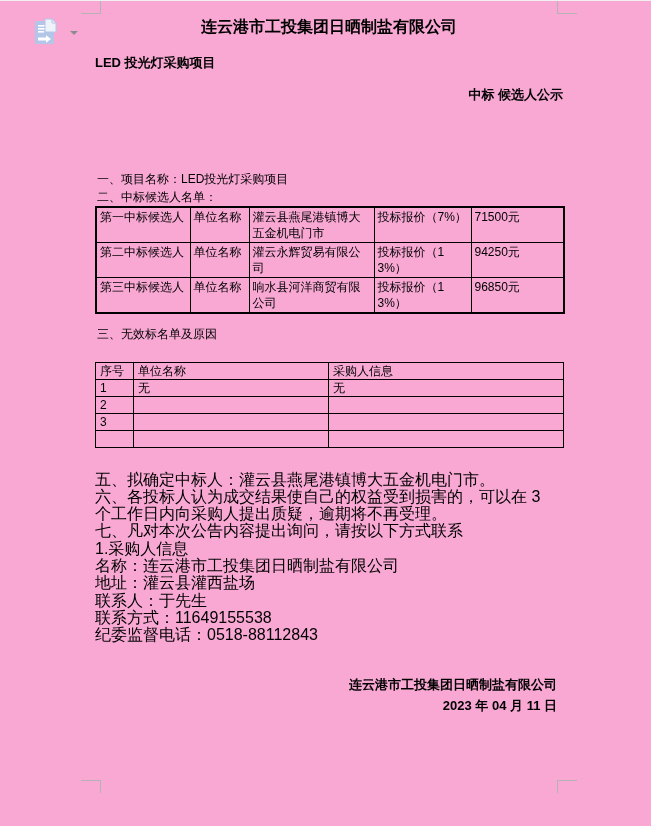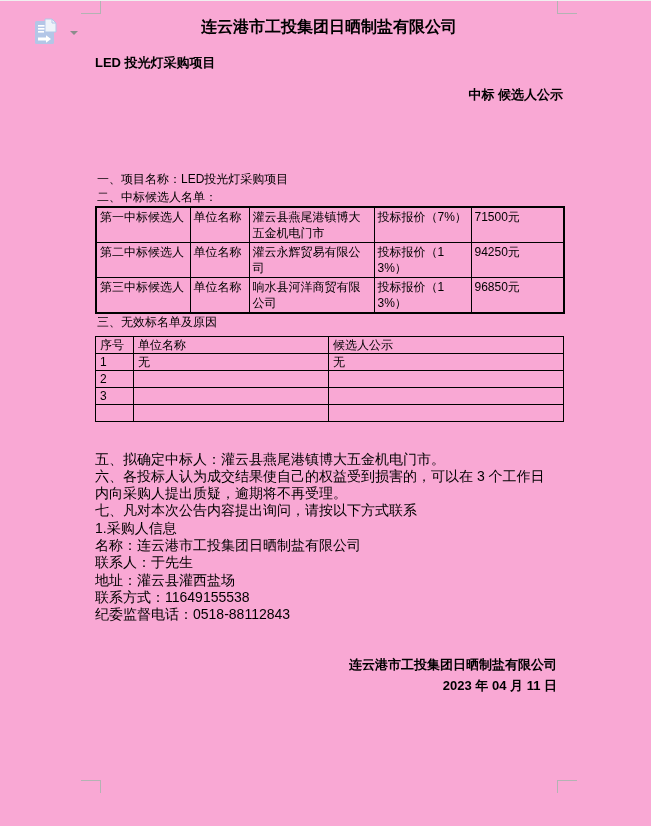--- a/index.html
+++ b/index.html
@@ -19,29 +19,29 @@
   .paste .glyph{position:absolute;left:0;top:0;}
   .paste .drop{position:absolute;left:36px;top:13px;width:0;height:0;
     border-left:4px solid transparent;border-right:4px solid transparent;border-top:4px solid #8c8c8c;}
   
   .content{position:absolute;left:95px;top:0;width:468px;}
   .t1{font-size:16px;font-weight:bold;text-align:center;line-height:16px;margin:18px 0 0 0;}
   .t2{font-size:13px;font-weight:bold;text-align:left;line-height:14px;margin:21px 0 0 0;}
   .t3{font-size:13px;font-weight:bold;text-align:right;line-height:14px;margin:18px 0 0 0;}
   p.sec{font-size:12px;line-height:17.5px;margin:0;padding-left:2px;}
   p.sec.first{margin-top:69px;}
-  p.sec.third{}
+  p.sec.third{margin-top:12px;}
   table{border-collapse:collapse;table-layout:fixed;width:468px;}
   td{border:1px solid #000;font-size:12px;line-height:16px;vertical-align:top;
      padding:1px 3px;overflow:hidden;word-break:break-all;}
   .tbl1{border:2px solid #000;}
   .tbl1 td{height:32px;}
-  .tbl2{margin-top:4px;}
+  .tbl2{margin-top:18px;}
   .tbl2 td{height:16px;padding:0 4px;}
-  .paras{margin-top:29px;font-size:14px;line-height:17.3px;padding-right:6px;}
+  .paras{margin-top:23px;font-size:16px;line-height:17.3px;padding-right:6px;}
   .paras p{margin:0;}
   .footer{margin-top:31px;text-align:right;font-weight:bold;font-size:13px;
           line-height:21px;padding-right:6px;}
   .footer p{margin:0;}
 </style>
 </head>
 <body>
 
 <div class="page">
 
@@ -112,21 +112,21 @@
     <table class="tbl2">
       <colgroup>
           <col style="width:38px">
           <col style="width:195px">
           <col style="width:235px">
         </colgroup>
       <tbody>
           <tr>
         <td>序号</td>
         <td>单位名称</td>
-        <td>候选人公示</td>
+        <td>采购人信息</td>
       </tr>
       <tr>
         <td>1</td>
         <td>无</td>
         <td>无</td>
       </tr>
       <tr>
         <td>2</td>
         <td></td>
         <td></td>
@@ -143,22 +143,22 @@
       </tr>
     </tbody>
       </table>
 
     <div class="paras">
       <p>五、拟确定中标人：灌云县燕尾港镇博大五金机电门市。</p>
       <p>六、各投标人认为成交结果使自己的权益受到损害的，可以在 3 个工作日内向采购人提出质疑，逾期将不再受理。</p>
       <p>七、凡对本次公告内容提出询问，请按以下方式联系</p>
       <p>1.采购人信息</p>
       <p>名称：连云港市工投集团日晒制盐有限公司</p>
+      <p>地址：灌云县灌西盐场</p>
       <p>联系人：于先生</p>
-      <p>地址：灌云县灌西盐场</p>
       <p>联系方式：11649155538</p>
       <p>纪委监督电话：0518-88112843</p>
     </div>
 
     <div class="footer">
       <p>连云港市工投集团日晒制盐有限公司</p>
       <p>2023 年 04 月 11 日</p>
     </div>
 
   </div>

